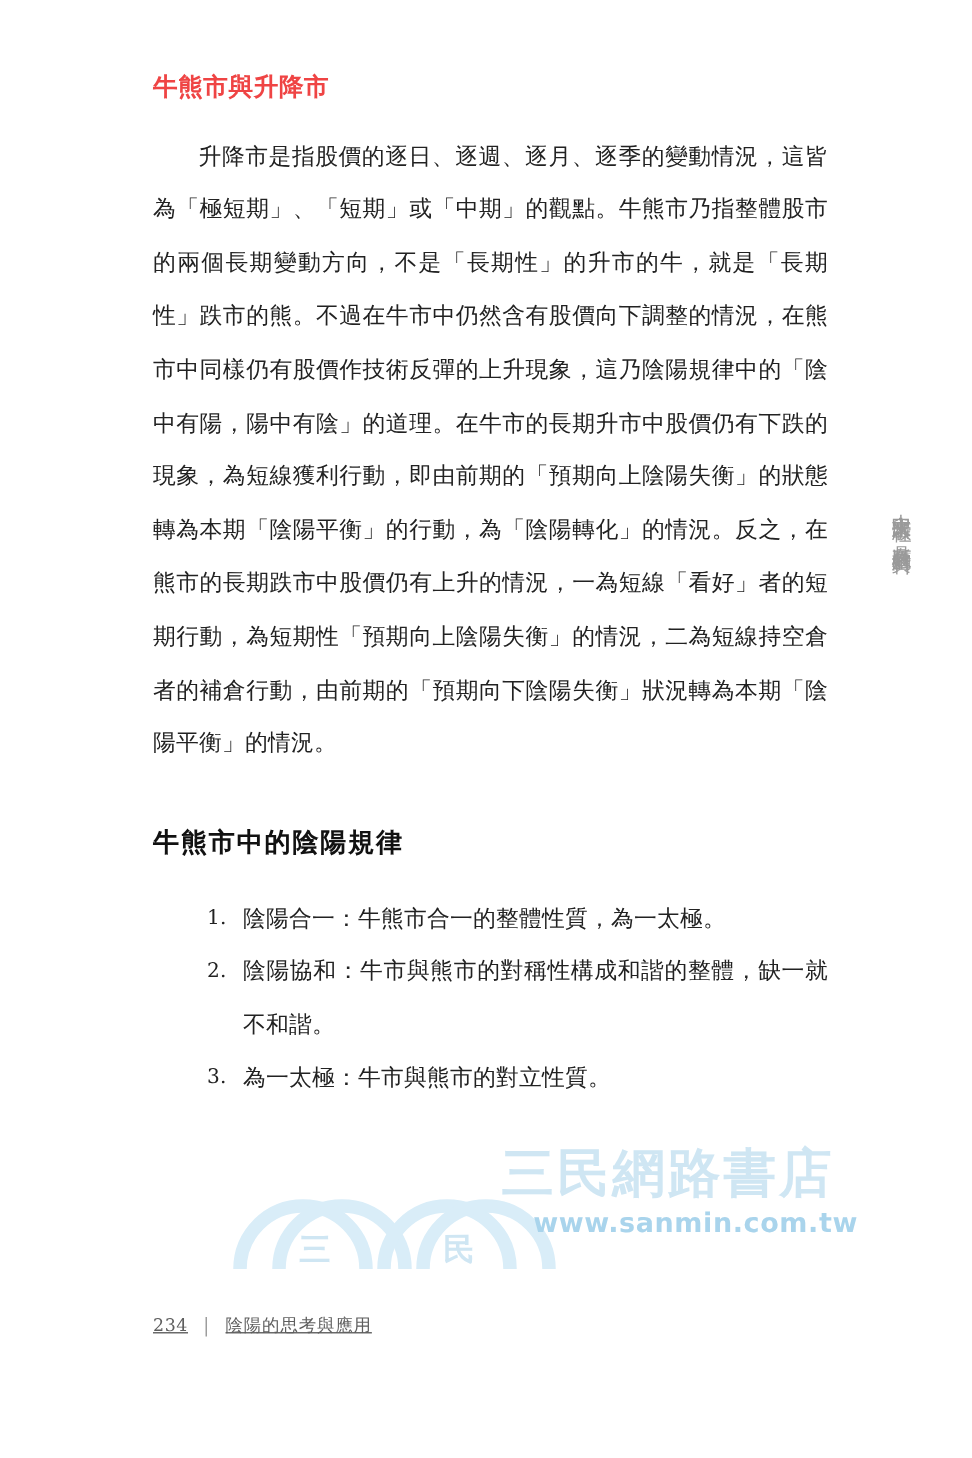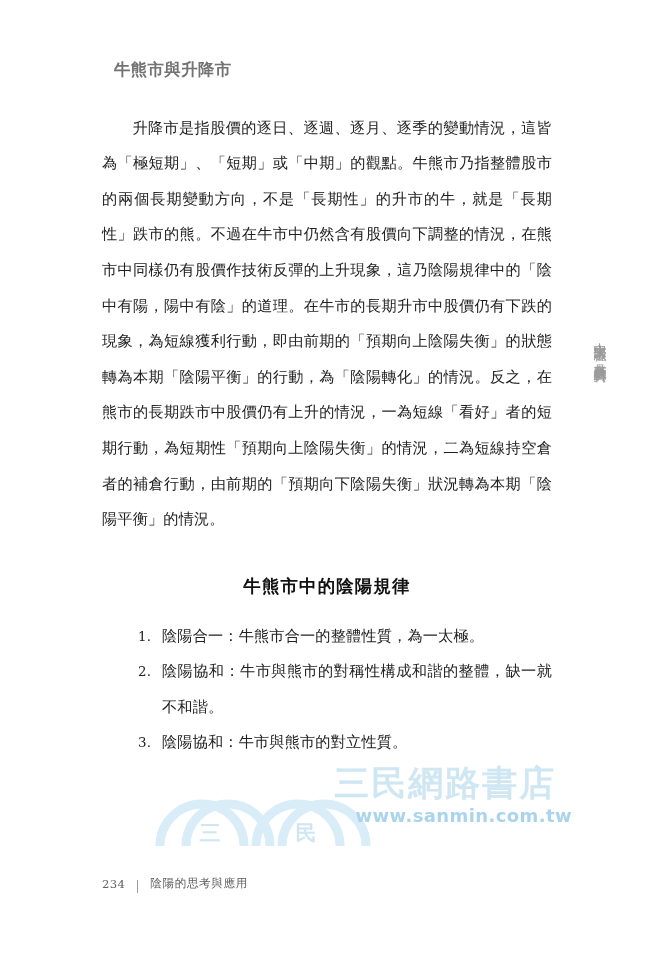--- a/index.html
+++ b/index.html
@@ -45,31 +45,31 @@
   .para.indent {
     text-indent: 2em;
   }
 
   
   .h-sec {
     font-family: "DejaVu Sans", "Liberation Sans", sans-serif;
     font-size: 16.4px;
     font-weight: 700;
     line-height: 1.2;
-    margin: 12px;
-    color: #737373;
+    margin: 0;
+    color: #ef4444;
     letter-spacing: 0.4px;
   }
 
   
   .h-center {
     font-family: "DejaVu Sans", "Liberation Sans", sans-serif;
     font-size: 17.4px;
     font-weight: 700;
-    text-align: center;
+    text-align: left;
     line-height: 1.2;
     margin: 0;
     color: #111111;
     letter-spacing: 1.2px;
   }
 
   
   ol.num-list {
     margin: 0;
     padding: 0;
@@ -112,23 +112,24 @@
     white-space: nowrap;
     user-select: none;
   }
 
   
   .footer {
     position: absolute;
     left: 102px;
     top: 876px;
     display: flex;
-    align-items: flex-end;
+    align-items: flex-start;
     gap: 0;
     color: #6a6a6a;
+    text-decoration: underline;
   }
   .footer .folio {
     font-family: "DejaVu Serif", "Liberation Serif", serif;
     font-size: 11.6px;
     letter-spacing: 0.4px;
     color: #5e5e5e;
   }
   .footer .rule {
     display: inline-block;
     width: 1px;
@@ -209,21 +210,21 @@
       <li>
         <span class="marker">1.</span>
         <span>陰陽合一：牛熊市合一的整體性質，為一太極。</span>
       </li>
       <li>
         <span class="marker">2.</span>
         <span>陰陽協和：牛市與熊市的對稱性構成和諧的整體，缺一就不和諧。</span>
       </li>
       <li>
         <span class="marker">3.</span>
-        <span>陰陽協和：牛市與熊市的對立性質。</span>
+        <span>為一太極：牛市與熊市的對立性質。</span>
       </li>
     </ol>
 
   </div>
 
   <div class="side-note">中文大學出版社：具有版權的資料</div>
 
   <div class="watermark">
     <svg width="420" height="82" viewBox="0 0 420 82" aria-hidden="true">
       <g fill="none" stroke="#d9edf8" stroke-width="9">

